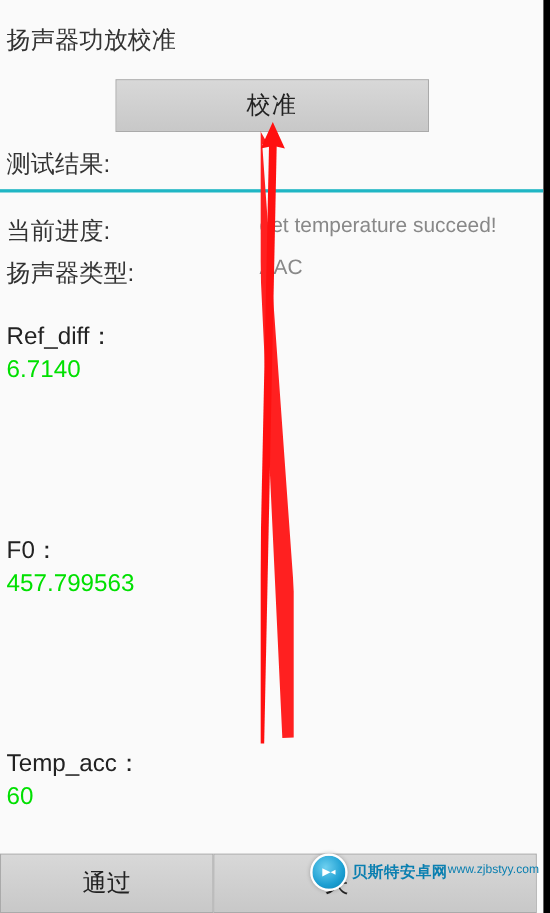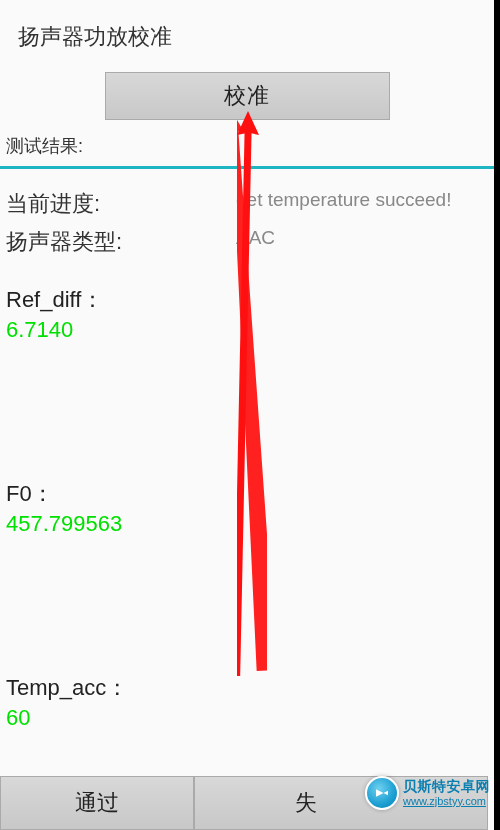--- a/index.html
+++ b/index.html
@@ -13,36 +13,35 @@
       background: #fafafa;
       font-family: Arial, "Microsoft YaHei", sans-serif;
       position: relative;
       overflow: hidden;
       border-right: 6px solid #000;
     }
     .page-title {
       font-size: 22px;
       color: #333;
       padding: 22px 6px 10px 6px;
-      margin-left: 12px;
     }
     .calibrate-btn {
       display: block;
       width: 285px;
       height: 48px;
       margin: 10px auto 12px auto;
       background: linear-gradient(#d8d8d8, #c8c8c8);
       border: 1px solid #aaa;
       font-size: 22px;
       color: #222;
       letter-spacing: 1px;
       cursor: pointer;
     }
     .test-result-label {
-      font-size: 18px;
+      font-size: 22px;
       color: #333;
       padding: 2px 6px 6px 6px;
     }
     .divider {
       width: 100%;
       height: 3px;
       background: #1fb6c4;
       margin-top: 2px;
     }
     .info-row {
@@ -131,33 +130,32 @@
       display: flex;
       align-items: center;
       justify-content: center;
     }
     .watermark-circle svg {
       width: 18px;
       height: 18px;
     }
     .watermark-text {
       display: flex;
-      flex-direction: column;
+      flex-direction: row;
       line-height: 1.1;
     }
     .watermark-main {
       font-size: 14px;
       color: #0a7fb0;
       font-weight: bold;
       letter-spacing: 0.5px;
     }
     .watermark-sub {
       font-size: 11px;
       color: #0a7fb0;
-      text-decoration: underline;
     }
   </style>
 </head>
 <body>
 
 <div class="page-title">扬声器功放校准</div>
 
 <button class="calibrate-btn">校准</button>
 
 <div class="test-result-label">测试结果:</div>

